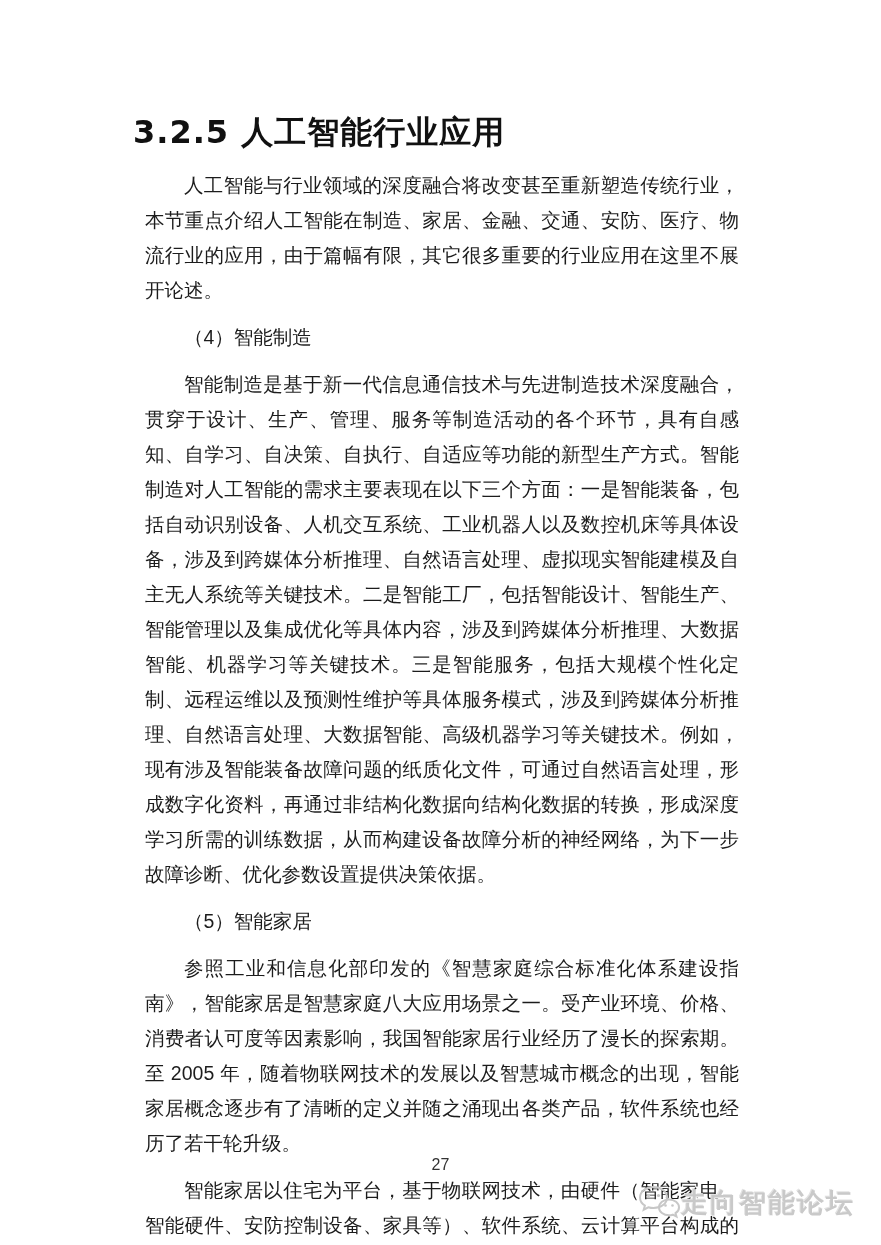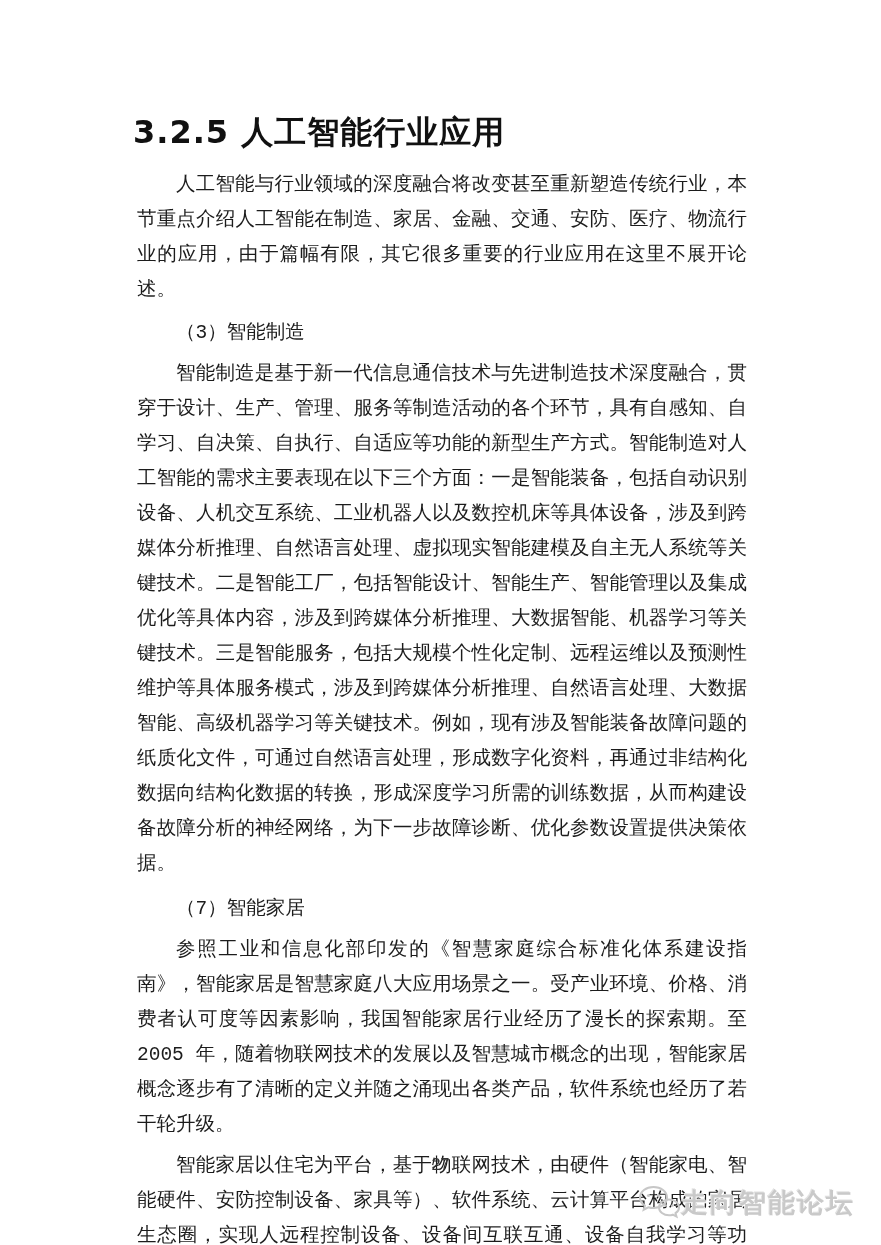--- a/index.html
+++ b/index.html
@@ -23,25 +23,25 @@
   .doc-title {
     font-family: "DejaVu Sans", "Liberation Sans", sans-serif;
     font-weight: bold;
     font-size: 32px;
     line-height: 32px;
     letter-spacing: 1px;
     margin: 0 0 20px 0;
     color: #111111;
   }
   .para, .subhead {
-    font-family: Liberation Mono, monospace;
+    font-family: Liberation Sans, sans-serif;
     font-size: 19.5px;
     line-height: 35px;
     text-indent: 2em;
-    margin: 4px;
+    margin: 12px;
     color: #1c1c1c;
   }
   .para { text-align: justify; }
   .mb8  { margin-bottom: 8px; }
   .mb6  { margin-bottom: 6px; }
   .mb10 { margin-bottom: 10px; }
   .page-number {
     position: absolute;
     top: 1156px; left: 0; right: 0;
     text-align: center;
@@ -68,25 +68,25 @@
 </head>
 <body>
 
 <div class="page">
 
   <div class="content">
     <h1 class="doc-title">3.2.5 人工智能行业应用</h1>
 
     <p class="para mb8">人工智能与行业领域的深度融合将改变甚至重新塑造传统行业，本节重点介绍人工智能在制造、家居、金融、交通、安防、医疗、物流行业的应用，由于篇幅有限，其它很多重要的行业应用在这里不展开论述。</p>
 
-    <p class="subhead mb6">（3）智能制造</p>
+    <p class="subhead mb6">（4）智能制造</p>
 
     <p class="para mb10">智能制造是基于新一代信息通信技术与先进制造技术深度融合，贯穿于设计、生产、管理、服务等制造活动的各个环节，具有自感知、自学习、自决策、自执行、自适应等功能的新型生产方式。智能制造对人工智能的需求主要表现在以下三个方面：一是智能装备，包括自动识别设备、人机交互系统、工业机器人以及数控机床等具体设备，涉及到跨媒体分析推理、自然语言处理、虚拟现实智能建模及自主无人系统等关键技术。二是智能工厂，包括智能设计、智能生产、智能管理以及集成优化等具体内容，涉及到跨媒体分析推理、大数据智能、机器学习等关键技术。三是智能服务，包括大规模个性化定制、远程运维以及预测性维护等具体服务模式，涉及到跨媒体分析推理、自然语言处理、大数据智能、高级机器学习等关键技术。例如，现有涉及智能装备故障问题的纸质化文件，可通过自然语言处理，形成数字化资料，再通过非结构化数据向结构化数据的转换，形成深度学习所需的训练数据，从而构建设备故障分析的神经网络，为下一步故障诊断、优化参数设置提供决策依据。</p>
 
-    <p class="subhead mb6">（7）智能家居</p>
+    <p class="subhead mb6">（5）智能家居</p>
 
     <p class="para mb6">参照工业和信息化部印发的《智慧家庭综合标准化体系建设指南》，智能家居是智慧家庭八大应用场景之一。受产业环境、价格、消费者认可度等因素影响，我国智能家居行业经历了漫长的探索期。至 2005 年，随着物联网技术的发展以及智慧城市概念的出现，智能家居概念逐步有了清晰的定义并随之涌现出各类产品，软件系统也经历了若干轮升级。</p>
 
     <p class="para">智能家居以住宅为平台，基于物联网技术，由硬件（智能家电、智能硬件、安防控制设备、家具等）、软件系统、云计算平台构成的家居生态圈，实现人远程控制设备、设备间互联互通、设备自我学习等功能，并通过收集、分析用户行为数据为用户提供个性化生活服务，使家居生活安全、节能、便捷等。例如，借</p>
   </div>
 
   <div class="page-number">27</div>
 
   <div class="watermark">
     <span class="wm-icon">

